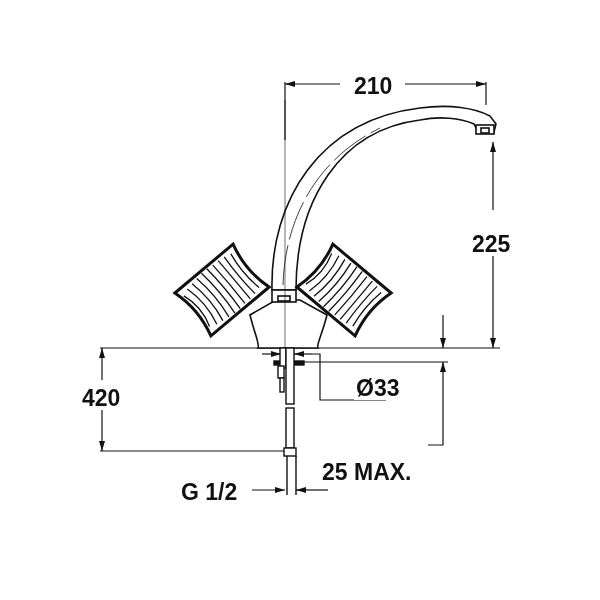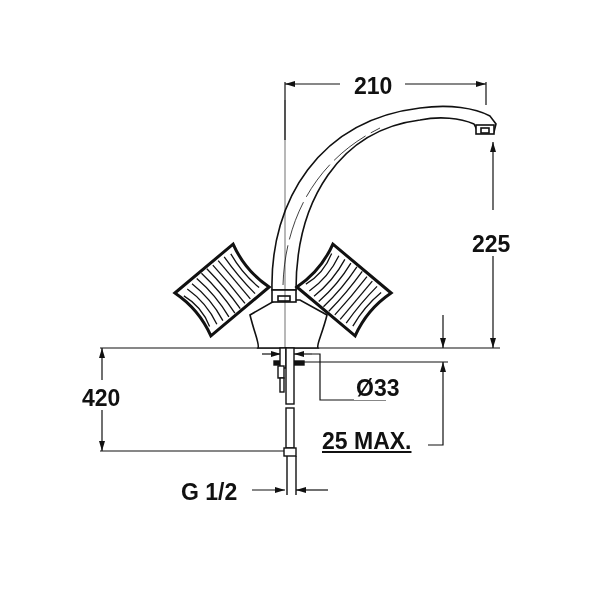--- a/index.html
+++ b/index.html
@@ -112,14 +112,14 @@
     <rect x="284" y="448" width="12" height="8"></rect>
     <line x1="287" y1="456" x2="287" y2="495"></line>
     <line x1="296" y1="456" x2="296" y2="495"></line>
   </g>
 </svg>
 
 <div class="dim-label" style="left:352px; top:75px;">210</div>
 <div class="dim-label" style="left:470px; top:218px;margin-top:15px;">225</div>
 <div class="dim-label" style="left:80px; top:387px;">420</div>
 <div class="dim-label" style="left:326px; top:377px;margin-left:28px;">Ø33</div>
-<div class="dim-label" style="left:320px; top:430px;text-decoration:underline;">25 MAX.</div>
+<div class="dim-label" style="left:320px; top:461px;">25 MAX.</div>
 <div class="dim-label" style="left:179px; top:481px;">G 1/2</div>
 
 </body></html>

